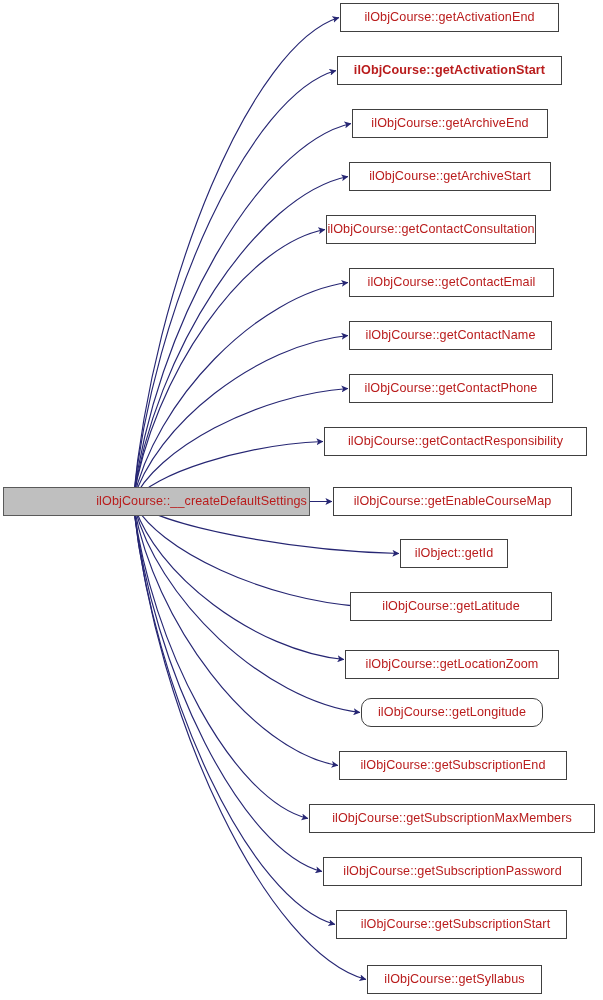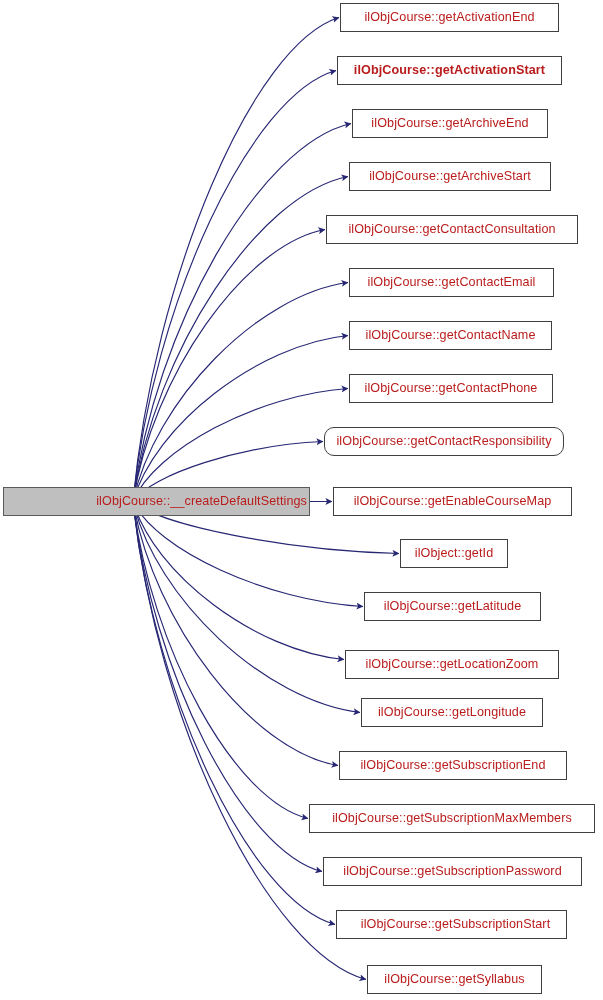--- a/index.html
+++ b/index.html
@@ -85,48 +85,48 @@
     </div>
     <div class="node" style="left: 337px; top: 56px; width: 225px; font-weight: bold;">
       <span class="node-label">ilObjCourse::getActivationStart</span>
     </div>
     <div class="node" style="left: 352px; top: 109px; width: 196px; text-align: center;">
       <span class="node-label">ilObjCourse::getArchiveEnd</span>
     </div>
     <div class="node" style="left: 349px; top: 162px; width: 202px;">
       <span class="node-label">ilObjCourse::getArchiveStart</span>
     </div>
-    <div class="node" style="left: 326px; top: 215px; width: 252px; text-align: right;">
+    <div class="node" style="left: 326px; top: 215px; width: 210px; text-align: right;">
       <span class="node-label">ilObjCourse::getContactConsultation</span>
     </div>
     <div class="node" style="left: 349px; top: 268px; width: 205px;">
       <span class="node-label">ilObjCourse::getContactEmail</span>
     </div>
     <div class="node" style="left: 349px; top: 321px; width: 203px;">
       <span class="node-label">ilObjCourse::getContactName</span>
     </div>
     <div class="node" style="left: 349px; top: 374px; width: 204px;">
       <span class="node-label">ilObjCourse::getContactPhone</span>
     </div>
-    <div class="node" style="left: 324px; top: 427px; width: 240px; border-radius: 10px;">
+    <div class="node" style="left: 324px; top: 427px; width: 263px;">
       <span class="node-label">ilObjCourse::getContactResponsibility</span>
     </div>
     <div class="node" style="left: 333px; top: 487px; width: 239px;">
       <span class="node-label">ilObjCourse::getEnableCourseMap</span>
     </div>
     <div class="node" style="left: 400px; top: 539px; width: 108px;">
       <span class="node-label">ilObject::getId</span>
     </div>
-    <div class="node" style="left: 364px; top: 592px; width: 177px;">
+    <div class="node" style="left: 350px; top: 592px; width: 202px;">
       <span class="node-label">ilObjCourse::getLatitude</span>
     </div>
     <div class="node" style="left: 345px; top: 650px; width: 214px;">
       <span class="node-label">ilObjCourse::getLocationZoom</span>
     </div>
-    <div class="node" style="left: 361px; top: 698px; width: 182px;">
+    <div class="node" style="left: 361px; top: 698px; width: 182px; border-radius: 10px;">
       <span class="node-label">ilObjCourse::getLongitude</span>
     </div>
     <div class="node" style="left: 339px; top: 751px; width: 228px;">
       <span class="node-label">ilObjCourse::getSubscriptionEnd</span>
     </div>
     <div class="node" style="left: 309px; top: 804px; width: 286px;">
       <span class="node-label">ilObjCourse::getSubscriptionMaxMembers</span>
     </div>
     <div class="node" style="left: 323px; top: 857px; width: 259px;">
       <span class="node-label">ilObjCourse::getSubscriptionPassword</span>

